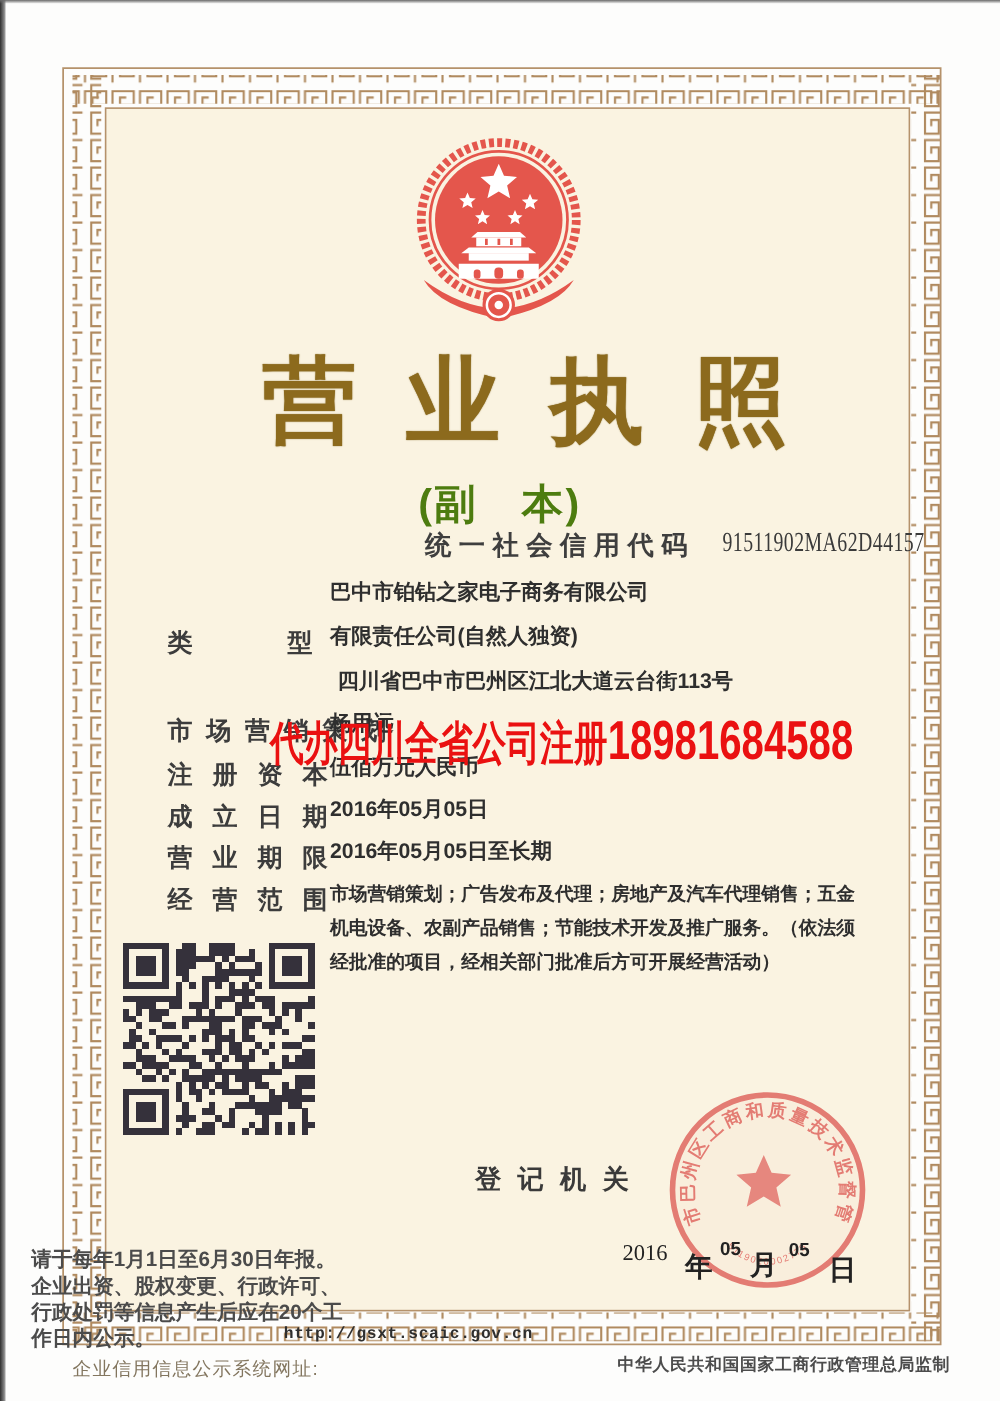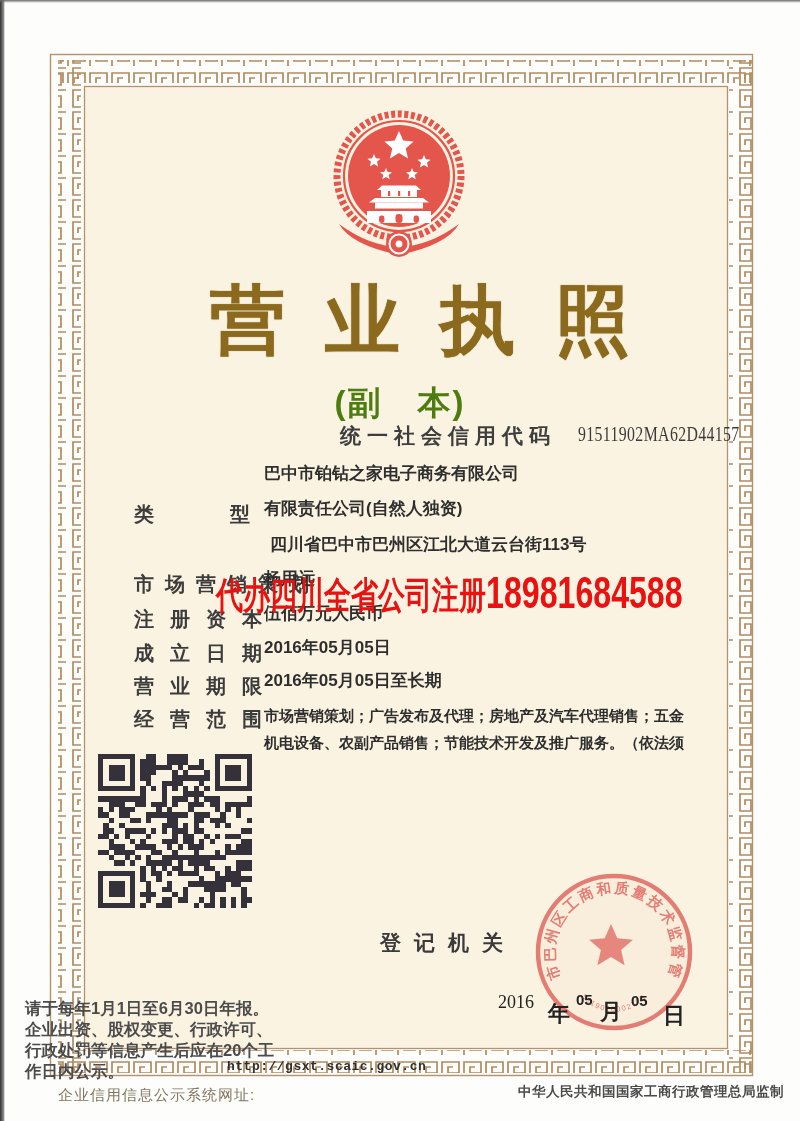--- a/index.html
+++ b/index.html
@@ -55,21 +55,21 @@
   .d-mu{left:600px;top:997px;font-size:22px;font-weight:700;}
   .d-day{left:631px;top:992px;font-size:15px;font-weight:700;}
   .d-du{left:663px;top:1001px;font-size:22px;font-weight:700;}
   
   #seal{left:528px;top:866px;z-index:4;opacity:0.92;}
   
   .notice{left:25px;top:998px;width:340px;z-index:3;font-size:16.5px;line-height:21px;color:#4b4b4b;font-weight:600;}
   .site-label{left:58px;top:1086px;font-size:15px;color:#83765f;letter-spacing:1px;z-index:3;white-space:nowrap;}
   .gov-url{left:227px;top:1059px;font-size:13px;font-weight:700;color:#2f2f2f;z-index:3;
     font-family:"Liberation Mono","DejaVu Sans Mono",monospace;letter-spacing:0.5px;white-space:nowrap;}
-  .issuer{left:518px;top:1083px;font-size:13.5px;color:#4c4c4c;font-weight:600;letter-spacing:0.5px;z-index:3;white-space:nowrap;}
+  .issuer{left:494px;top:1083px;font-size:13.5px;color:#4c4c4c;font-weight:600;letter-spacing:0.5px;z-index:3;white-space:nowrap;}
 </style>
 </head>
 <body>
 
 <div class="abs scan-edge-left"></div>
 <div class="abs scan-edge-top"></div>
 
 <svg id="frame" class="abs" width="800" height="1121">
   <defs>
     <pattern id="meanderH" width="22" height="23" patternUnits="userSpaceOnUse">
@@ -153,20 +153,21 @@
 </div>
 <div class="abs content frow" style="top:673px">
   <span class="flabel lab4">营业期限</span>
   <span class="fvalue">2016年05月05日至长期</span>
 </div>
 <div class="abs content frow" style="top:706px;height:90px">
   <span class="flabel lab4">经营范围</span>
   <div class="fvalue" style="white-space:normal">
     <div class="scope-line">市场营销策划；广告发布及代理；房地产及汽车代理销售；五金</div>
     <div class="scope-line">机电设备、农副产品销售；节能技术开发及推广服务。（依法须</div>
+    <div class="scope-line">经批准的项目，经相关部门批准后方可开展经营活动）</div>
   </div>
 </div>
 
 <div class="abs watermark" style="color:#ea1111">
   <span class="wm-cn">代办四川全省公司注册</span><span class="wm-num">18981684588</span>
 </div>
 
 <div id="qr-box" class="abs"><svg width="154" height="154" shape-rendering="crispEdges" xmlns="http://www.w3.org/2000/svg">
       <rect x="0.00" y="0.00" width="5.36" height="5.36" fill="#35313b"></rect>
       <rect x="5.31" y="0.00" width="5.36" height="5.36" fill="#35313b"></rect>

